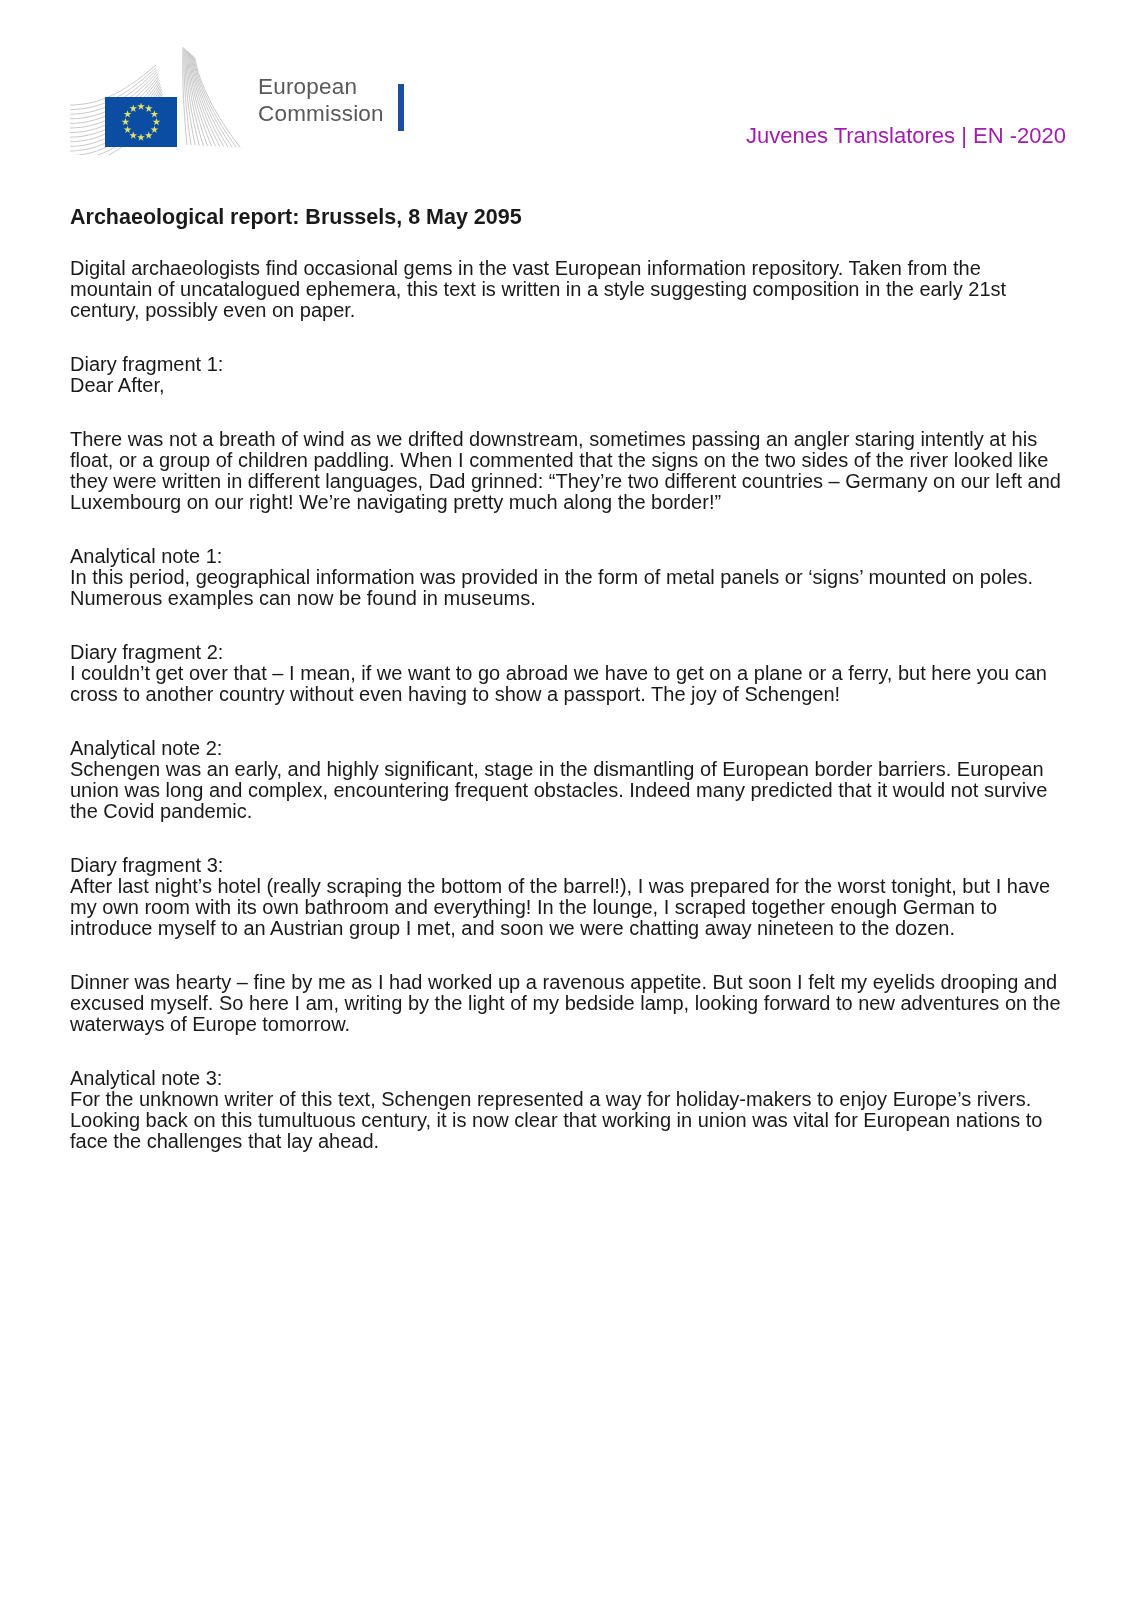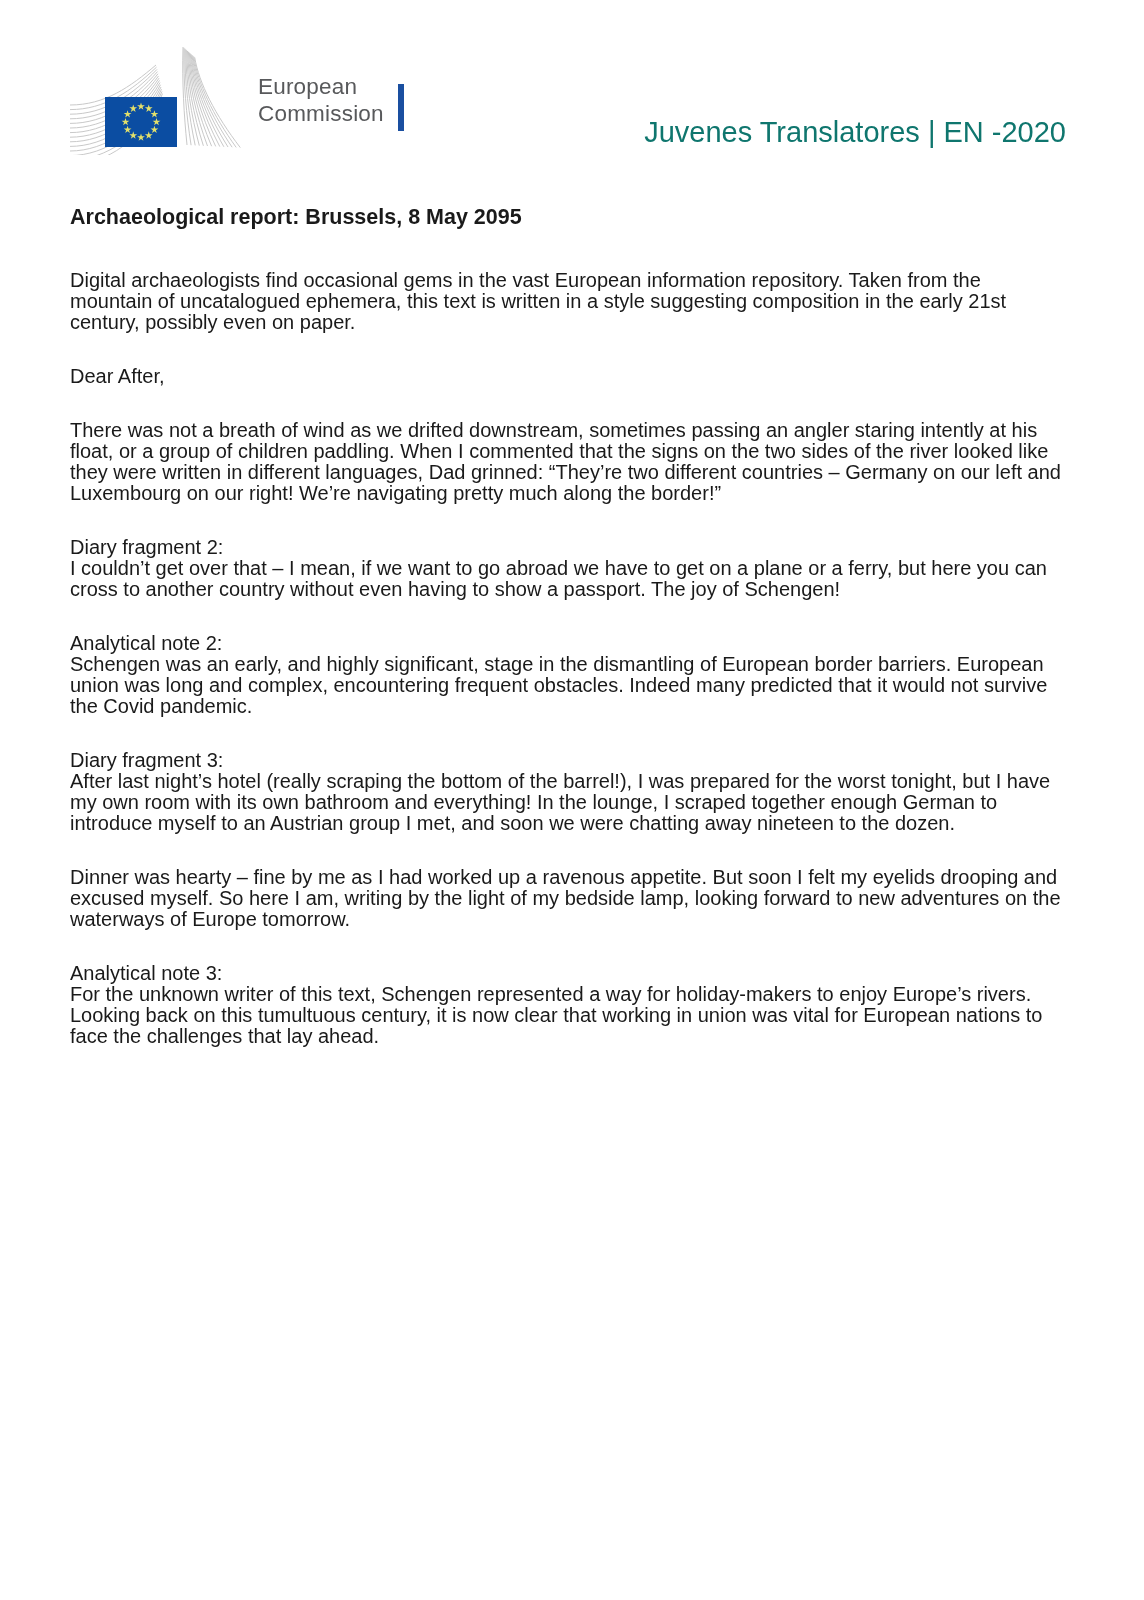--- a/index.html
+++ b/index.html
@@ -39,30 +39,30 @@
   }
   .logo-bar {
     width: 6px;
     height: 47px;
     background: #1a4fa0;
     margin-left: 14px;
     align-self: center;
     margin-top: 14px;
   }
   .doc-ref {
-    font-size: 29px;
-    color: #0f766e;
+    font-size: 22px;
+    color: #a21caf;
     padding-bottom: 6px;
     white-space: nowrap;
   }
   .doc-title {
     margin-top: 50px;
     font-size: 21.5px;
     font-weight: bold;
-    margin-bottom: 40px;
+    margin-bottom: 28px;
   }
   .doc-body {
     width: 1002px;
     max-width: 100%;
   }
   .block { margin: 0 0 33px 0; }
   .block p.line {
     margin: 0;
     font-size: 20px;
     line-height: 21px;
@@ -133,24 +133,29 @@
     <div class="doc-ref">Juvenes Translatores | EN -2020</div>
   </div>
 
   <h1 class="doc-title">Archaeological report: Brussels, 8 May 2095</h1>
 
   <div class="doc-body">
       <div class="block">
         <p class="line">Digital archaeologists find occasional gems in the vast European information repository. Taken from the mountain of uncatalogued ephemera, this text is written in a style suggesting composition in the early 21st century, possibly even on paper.</p>
       </div>
       <div class="block">
+        <p class="line">Diary fragment 1:</p>
         <p class="line">Dear After,</p>
       </div>
       <div class="block">
         <p class="line">There was not a breath of wind as we drifted downstream, sometimes passing an angler staring intently at his float, or a group of children paddling. When I commented that the signs on the two sides of the river looked like they were written in different languages, Dad grinned: “They’re two different countries – Germany on our left and Luxembourg on our right! We’re navigating pretty much along the border!”</p>
+      </div>
+      <div class="block">
+        <p class="line">Analytical note 1:</p>
+        <p class="line">In this period, geographical information was provided in the form of metal panels or ‘signs’ mounted on poles. Numerous examples can now be found in museums.</p>
       </div>
       <div class="block">
         <p class="line">Diary fragment 2:</p>
         <p class="line">I couldn’t get over that – I mean, if we want to go abroad we have to get on a plane or a ferry, but here you can cross to another country without even having to show a passport. The joy of Schengen!</p>
       </div>
       <div class="block">
         <p class="line">Analytical note 2:</p>
         <p class="line">Schengen was an early, and highly significant, stage in the dismantling of European border barriers. European union was long and complex, encountering frequent obstacles. Indeed many predicted that it would not survive the Covid pandemic.</p>
       </div>
       <div class="block">

